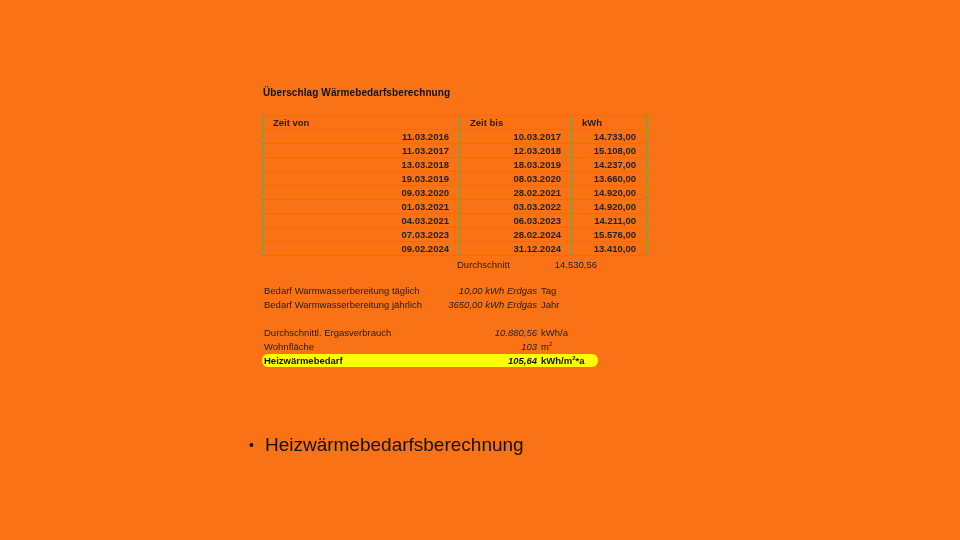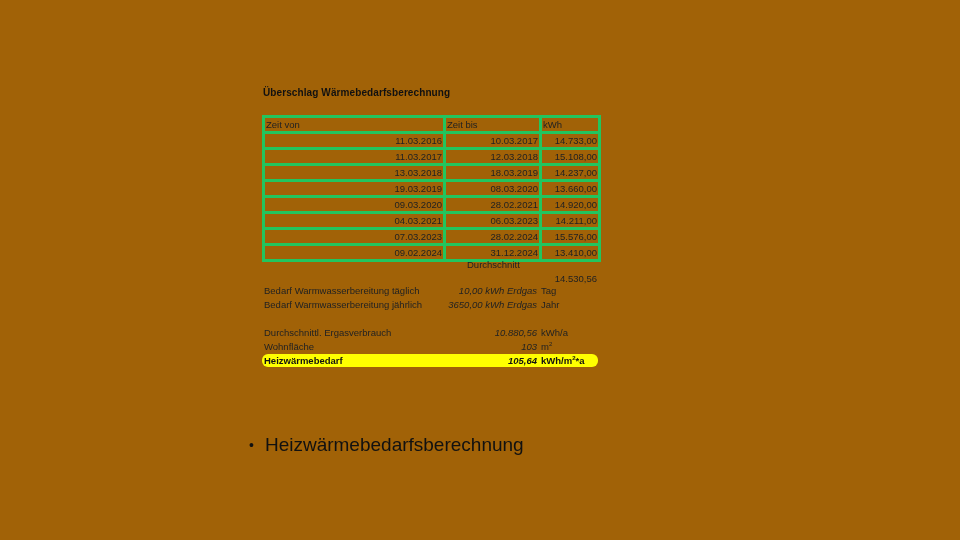--- a/index.html
+++ b/index.html
@@ -2,52 +2,52 @@
 <html><head>
   <meta charset="utf-8">
   <style>
     html, body {
       margin: 0; padding: 0;
       width: 960px; height: 540px;
       background: #ffffff;
       overflow: hidden;
     }
     body { position: relative; font-family: "Liberation Sans", sans-serif; color: #111; }
-    .slide { position: absolute; left: 0; top: 0; width: 960px; height: 540px; background: #a16207; }
+    .slide { position: absolute; left: 0; top: 0; width: 960px; height: 540px; background: #f97316; }
 
     .sheet-title {
       position: absolute; left: 263px; top: 87px;
       font-size: 10px; font-weight: bold; letter-spacing: 0.1px;
       color: #111;
     }
     table.data {
       position: absolute; left: 262px; top: 115px;
       border-collapse: collapse;
       font-size: 9.5px;
       color: #222;
     }
     table.data td, table.data th {
-      border: 3px solid #22c55e;
+      border: 1px solid #22c55e;
       height: 13px;
-      padding: 0 1px;
+      padding: 0 10px;
       line-height: 13px;
-      font-weight: normal;
+      font-weight: bold;
       white-space: nowrap;
     }
     table.data th { text-align: left; }
     table.data td { text-align: right; }
     .c1 { width: 176px; }
     .c2 { width: 91px; margin-top: 9px; }
     .c3 { width: 54px; }
 
     .avg-row {
       position: absolute; top: 258px; height: 13px; font-size: 9.5px; line-height: 13px; color: #222;
     }
-    .avg-label { left: 467px; }
-    .avg-value { left: 540px; width: 57px; text-align: right; margin-top: 14px; }
+    .avg-label { left: 457px; }
+    .avg-value { left: 540px; width: 57px; text-align: right; }
 
     .row {
       position: absolute; left: 262px; width: 336px; height: 13px;
       font-size: 9.5px; line-height: 13px; color: #222;
     }
     .row .lbl { position: absolute; left: 2px; white-space: nowrap; text-align: center; }
     .row .val { position: absolute; right: 61px; text-align: right; white-space: nowrap; font-style: italic; }
     .row .unit { position: absolute; left: 279px; white-space: nowrap; }
     .row.hl { background: #ffff00; font-weight: bold; color: #111; border-radius: 6px; }
     sup { font-size: 6px; line-height: 0; vertical-align: 4px; }
@@ -94,20 +94,25 @@
         <td>19.03.2019</td>
         <td>08.03.2020</td>
         <td>13.660,00</td>
       </tr>
       <tr>
         <td>09.03.2020</td>
         <td>28.02.2021</td>
         <td>14.920,00</td>
       </tr>
       <tr>
+        <td>01.03.2021</td>
+        <td>03.03.2022</td>
+        <td>14.920,00</td>
+      </tr>
+      <tr>
         <td>04.03.2021</td>
         <td>06.03.2023</td>
         <td>14.211,00</td>
       </tr>
       <tr>
         <td>07.03.2023</td>
         <td>28.02.2024</td>
         <td>15.576,00</td>
       </tr>
       <tr>

